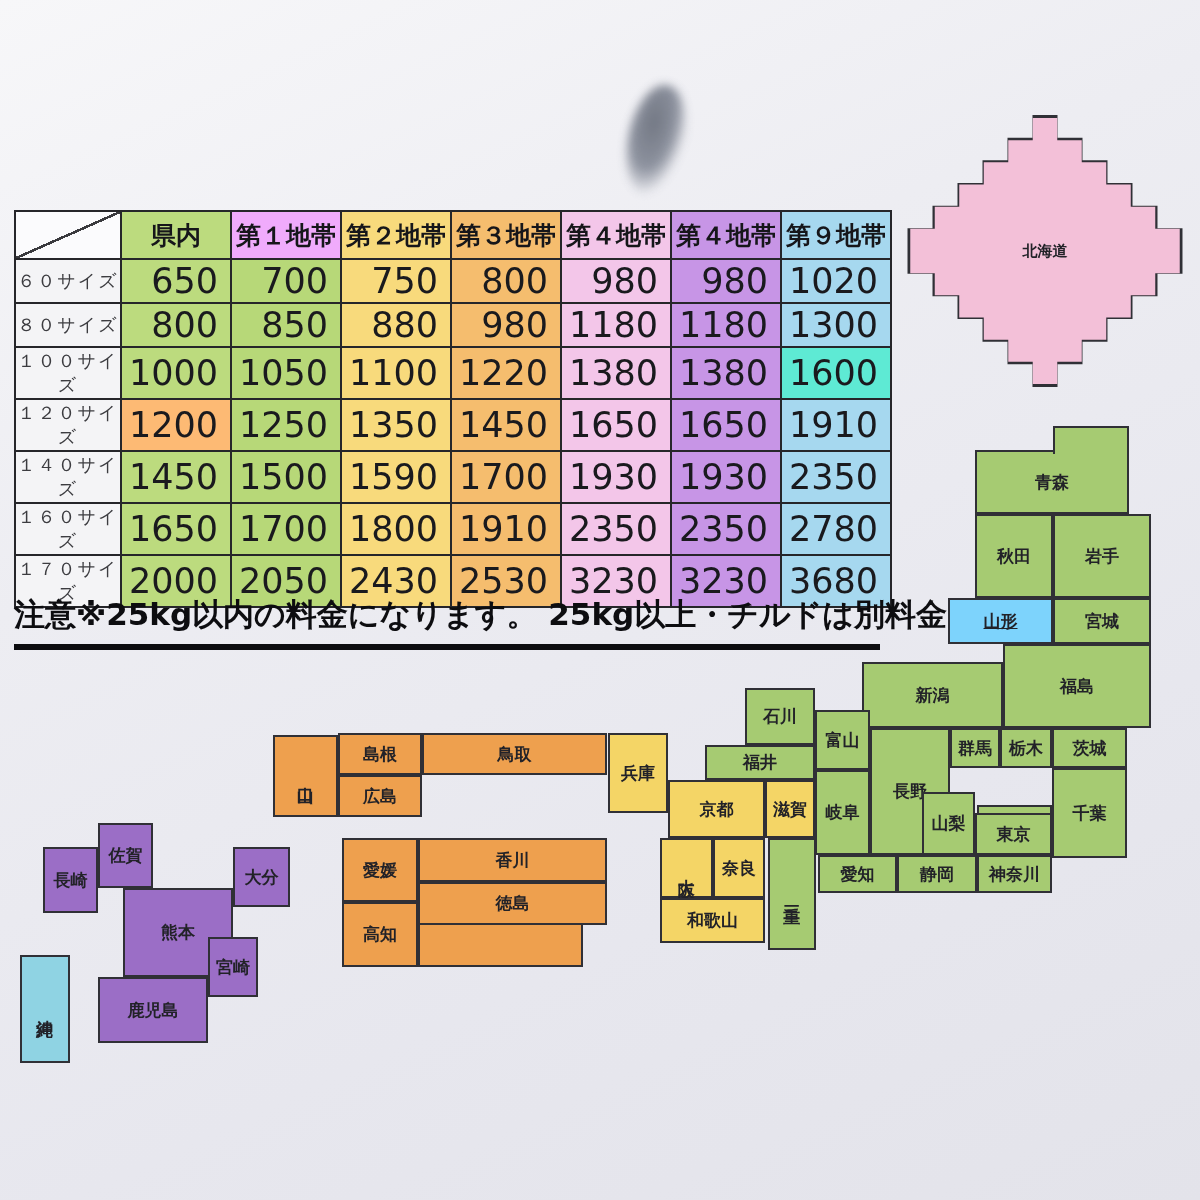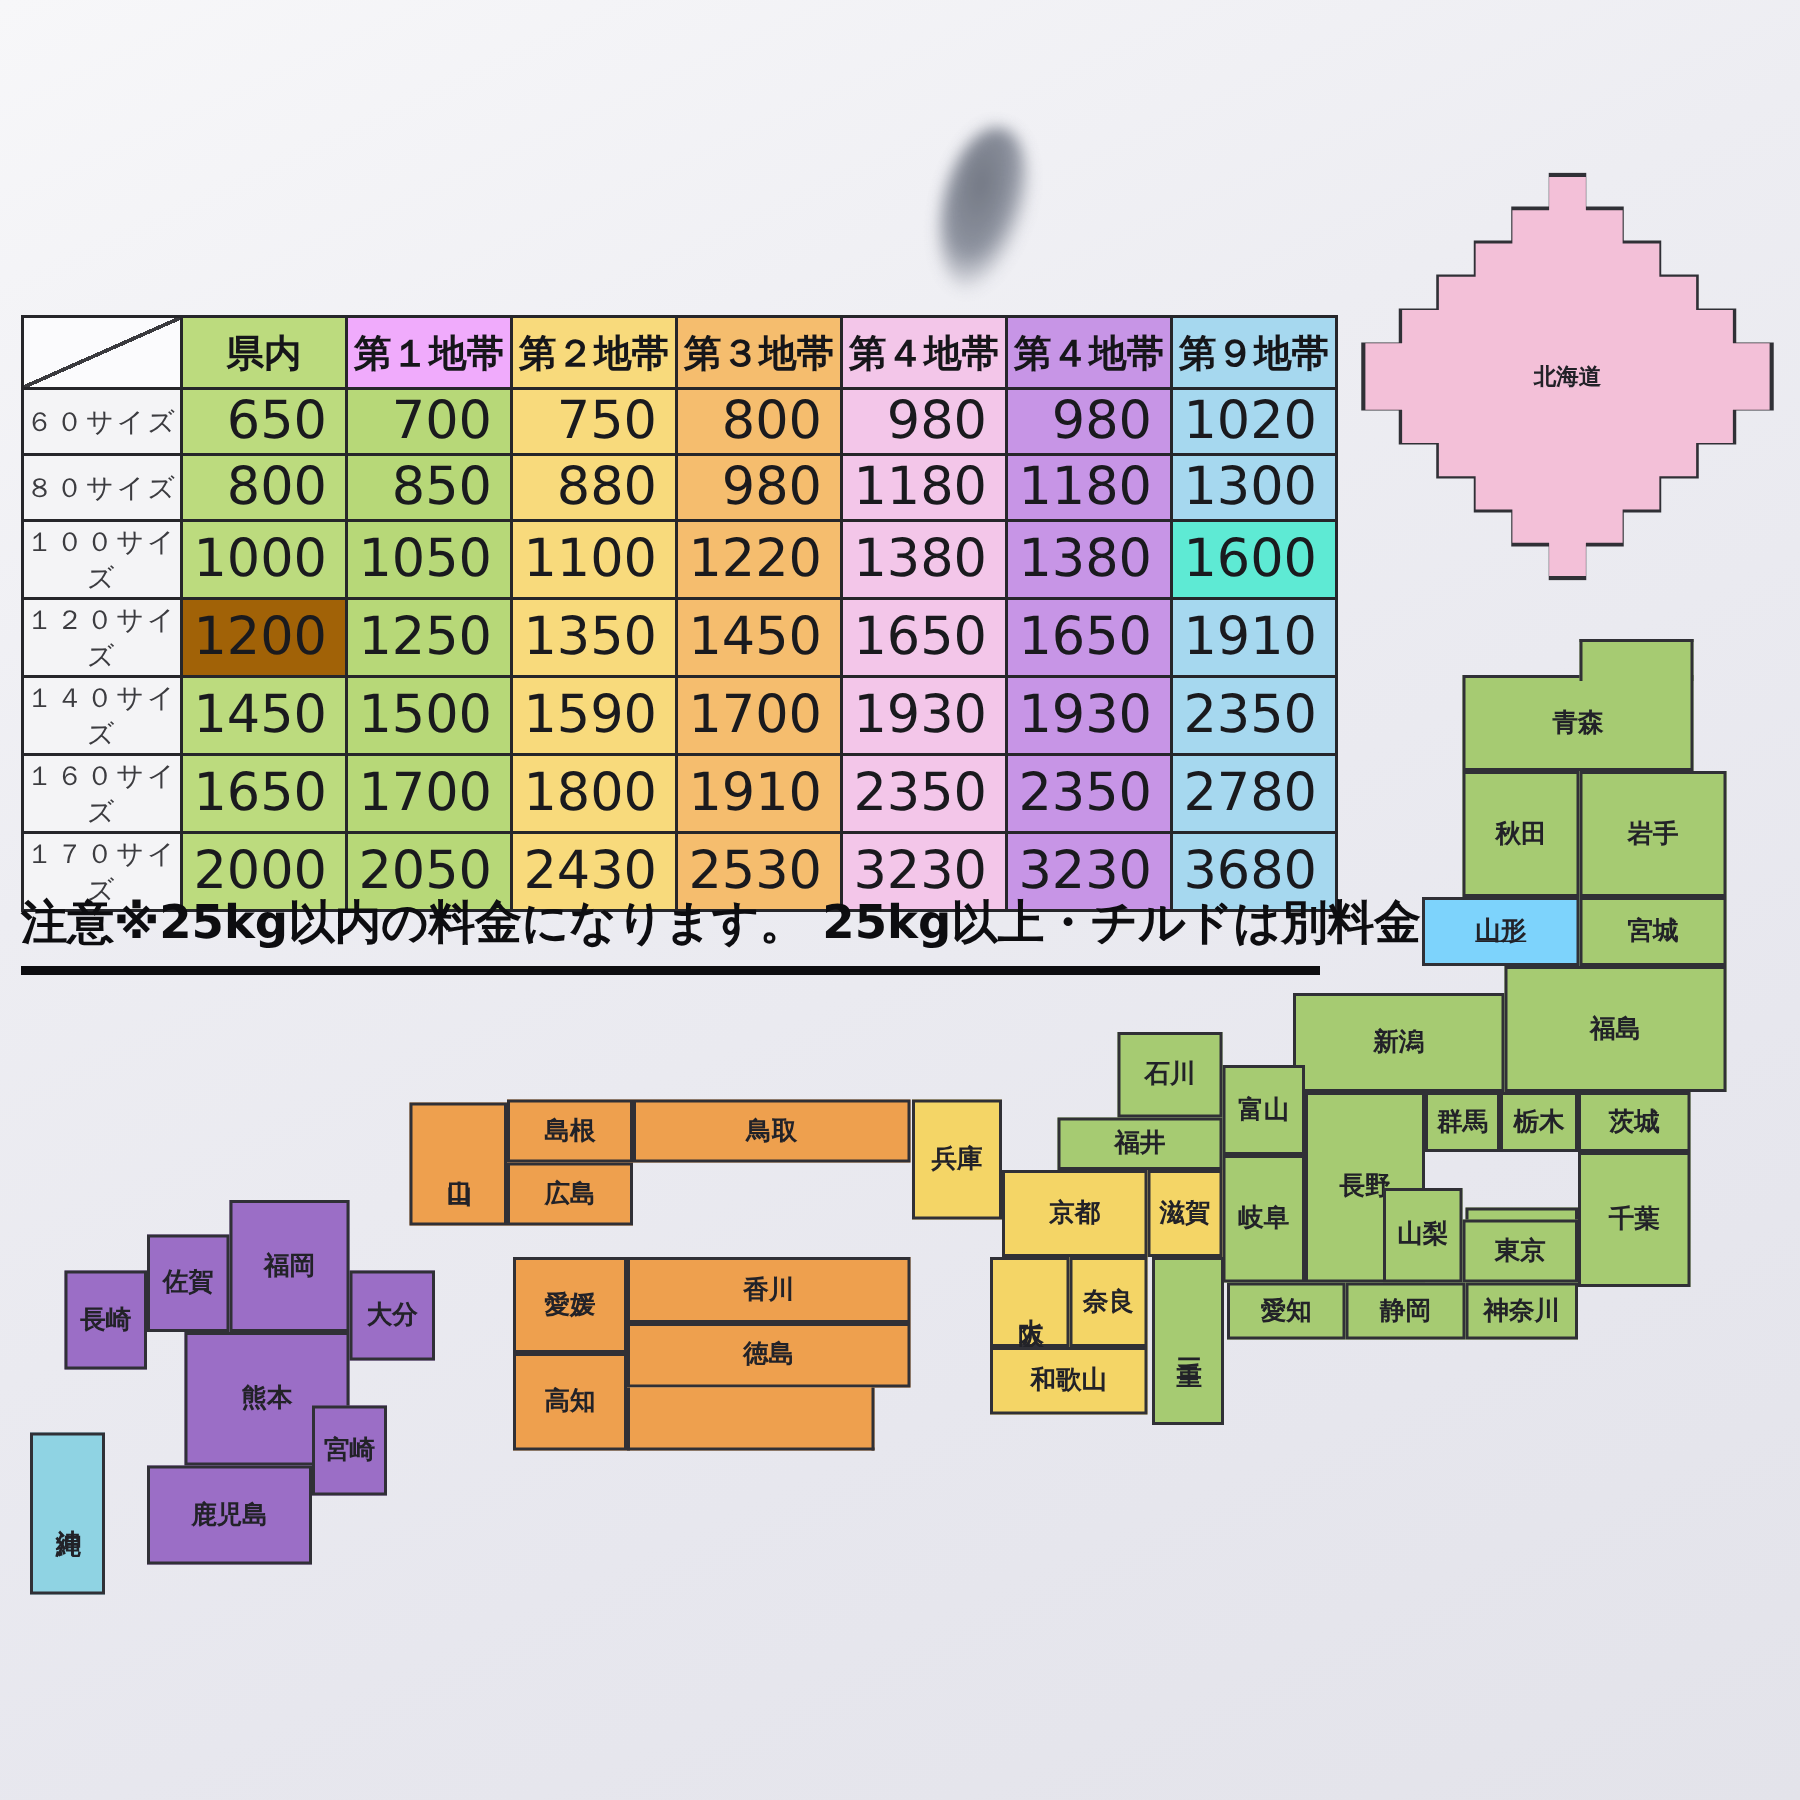--- a/index.html
+++ b/index.html
@@ -102,21 +102,20 @@
     <div class="pref" style="left: 713px; top: 838px; width: 52px; height: 60px; background: rgb(244, 213, 102);">奈良</div>
     <div class="pref" style="left: 660px; top: 898px; width: 105px; height: 45px; background: rgb(244, 213, 102);">和歌山</div>
     <div class="pref" style="left: 422px; top: 733px; width: 185px; height: 42px; background: rgb(238, 160, 78);">鳥取</div>
     <div class="pref" style="left: 338px; top: 733px; width: 84px; height: 42px; background: rgb(238, 160, 78);">島根</div>
     <div class="pref" style="left: 338px; top: 775px; width: 84px; height: 42px; background: rgb(238, 160, 78);">広島</div>
     <div class="pref vertical" style="left: 273px; top: 735px; width: 65px; height: 82px; background: rgb(238, 160, 78);">山口</div>
     <div class="pref" style="left: 418px; top: 838px; width: 189px; height: 44px; background: rgb(238, 160, 78);">香川</div>
     <div class="pref" style="left: 418px; top: 882px; width: 189px; height: 43px; background: rgb(238, 160, 78);">徳島</div>
     <div class="pref" style="left: 342px; top: 838px; width: 76px; height: 64px; background: rgb(238, 160, 78);">愛媛</div>
     <div class="pref" style="left: 342px; top: 902px; width: 76px; height: 65px; background: rgb(238, 160, 78);">高知</div>
-    <div class="pref" style="left: 153px; top: 800px; width: 80px; height: 88px; background: rgb(155, 110, 198);">福岡</div>
     <div class="pref" style="left: 98px; top: 823px; width: 55px; height: 65px; background: rgb(155, 110, 198);">佐賀</div>
     <div class="pref" style="left: 43px; top: 847px; width: 55px; height: 66px; background: rgb(155, 110, 198);">長崎</div>
     <div class="pref" style="left: 233px; top: 847px; width: 57px; height: 60px; background: rgb(155, 110, 198);">大分</div>
     <div class="pref" style="left: 123px; top: 888px; width: 110px; height: 89px; background: rgb(155, 110, 198);">熊本</div>
     <div class="pref" style="left: 208px; top: 937px; width: 50px; height: 60px; background: rgb(155, 110, 198);">宮崎</div>
     <div class="pref" style="left: 98px; top: 977px; width: 110px; height: 66px; background: rgb(155, 110, 198);">鹿児島</div>
     <div class="pref vertical" style="left: 20px; top: 955px; width: 50px; height: 108px; background: rgb(143, 211, 227);">沖縄</div>
     <div class="pref no-label" style="left: 1053px; top: 426px; width: 76px; height: 28px; background: rgb(166, 203, 114); border-bottom: none;"></div>
     <div class="pref no-label" style="left: 418px; top: 925px; width: 165px; height: 42px; background: rgb(238, 160, 78); border-top: none;"></div>
   </div>
@@ -160,21 +159,21 @@
         <td class="price" style="background: rgb(188, 219, 126);">1000</td>
         <td class="price" style="background: rgb(183, 216, 120);">1050</td>
         <td class="price" style="background: rgb(248, 218, 124);">1100</td>
         <td class="price" style="background: rgb(245, 189, 110);">1220</td>
         <td class="price" style="background: rgb(243, 198, 233);">1380</td>
         <td class="price" style="background: rgb(199, 149, 230);">1380</td>
         <td class="price" style="background: #5eead4;">1600</td>
       </tr>
       <tr>
         <th class="size-th">１２０サイズ</th>
-        <td class="price" style="background: #a16207;">1200</td>
+        <td class="price" style="background: #fdba74;">1200</td>
         <td class="price" style="background: rgb(183, 216, 120);">1250</td>
         <td class="price" style="background: rgb(248, 218, 124);">1350</td>
         <td class="price" style="background: rgb(245, 189, 110);">1450</td>
         <td class="price" style="background: rgb(243, 198, 233);">1650</td>
         <td class="price" style="background: rgb(199, 149, 230);">1650</td>
         <td class="price" style="background: rgb(166, 216, 239);">1910</td>
       </tr>
       <tr>
         <th class="size-th">１４０サイズ</th>
         <td class="price" style="background: rgb(188, 219, 126);">1450</td>

